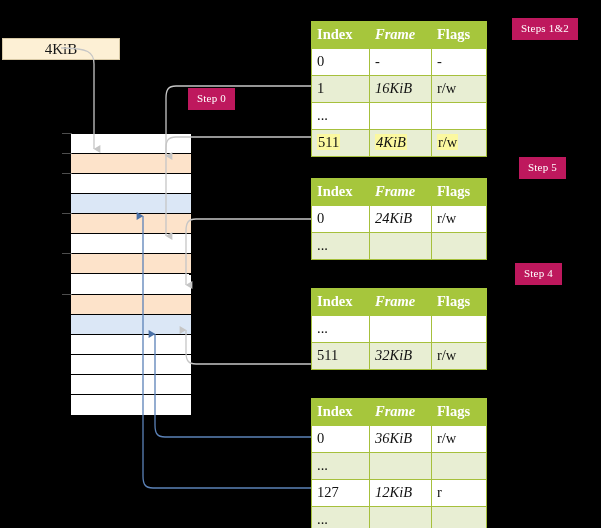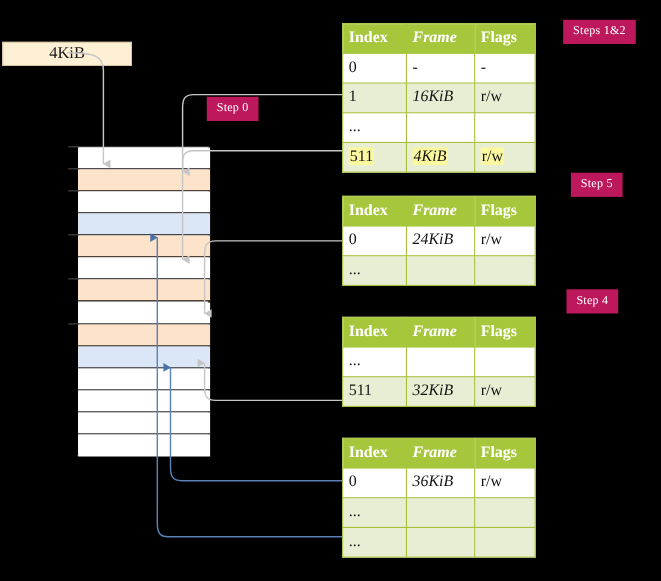--- a/index.html
+++ b/index.html
@@ -255,20 +255,25 @@
         <tr class="plain">
           <td class="c-index">0</td>
           <td class="c-frame">36KiB</td>
           <td class="c-flags">r/w</td>
         </tr>
         <tr class="alt">
           <td class="c-index">...</td>
           <td class="c-frame"></td>
           <td class="c-flags"></td>
         </tr>
+        <tr class="plain">
+          <td class="c-index">127</td>
+          <td class="c-frame">12KiB</td>
+          <td class="c-flags">r</td>
+        </tr>
         <tr class="alt">
           <td class="c-index">...</td>
           <td class="c-frame"></td>
           <td class="c-flags"></td>
         </tr>
       </tbody>
   </table>
 
   <svg id="wires" viewBox="0 0 601 528" width="601" height="528">
     <defs>

